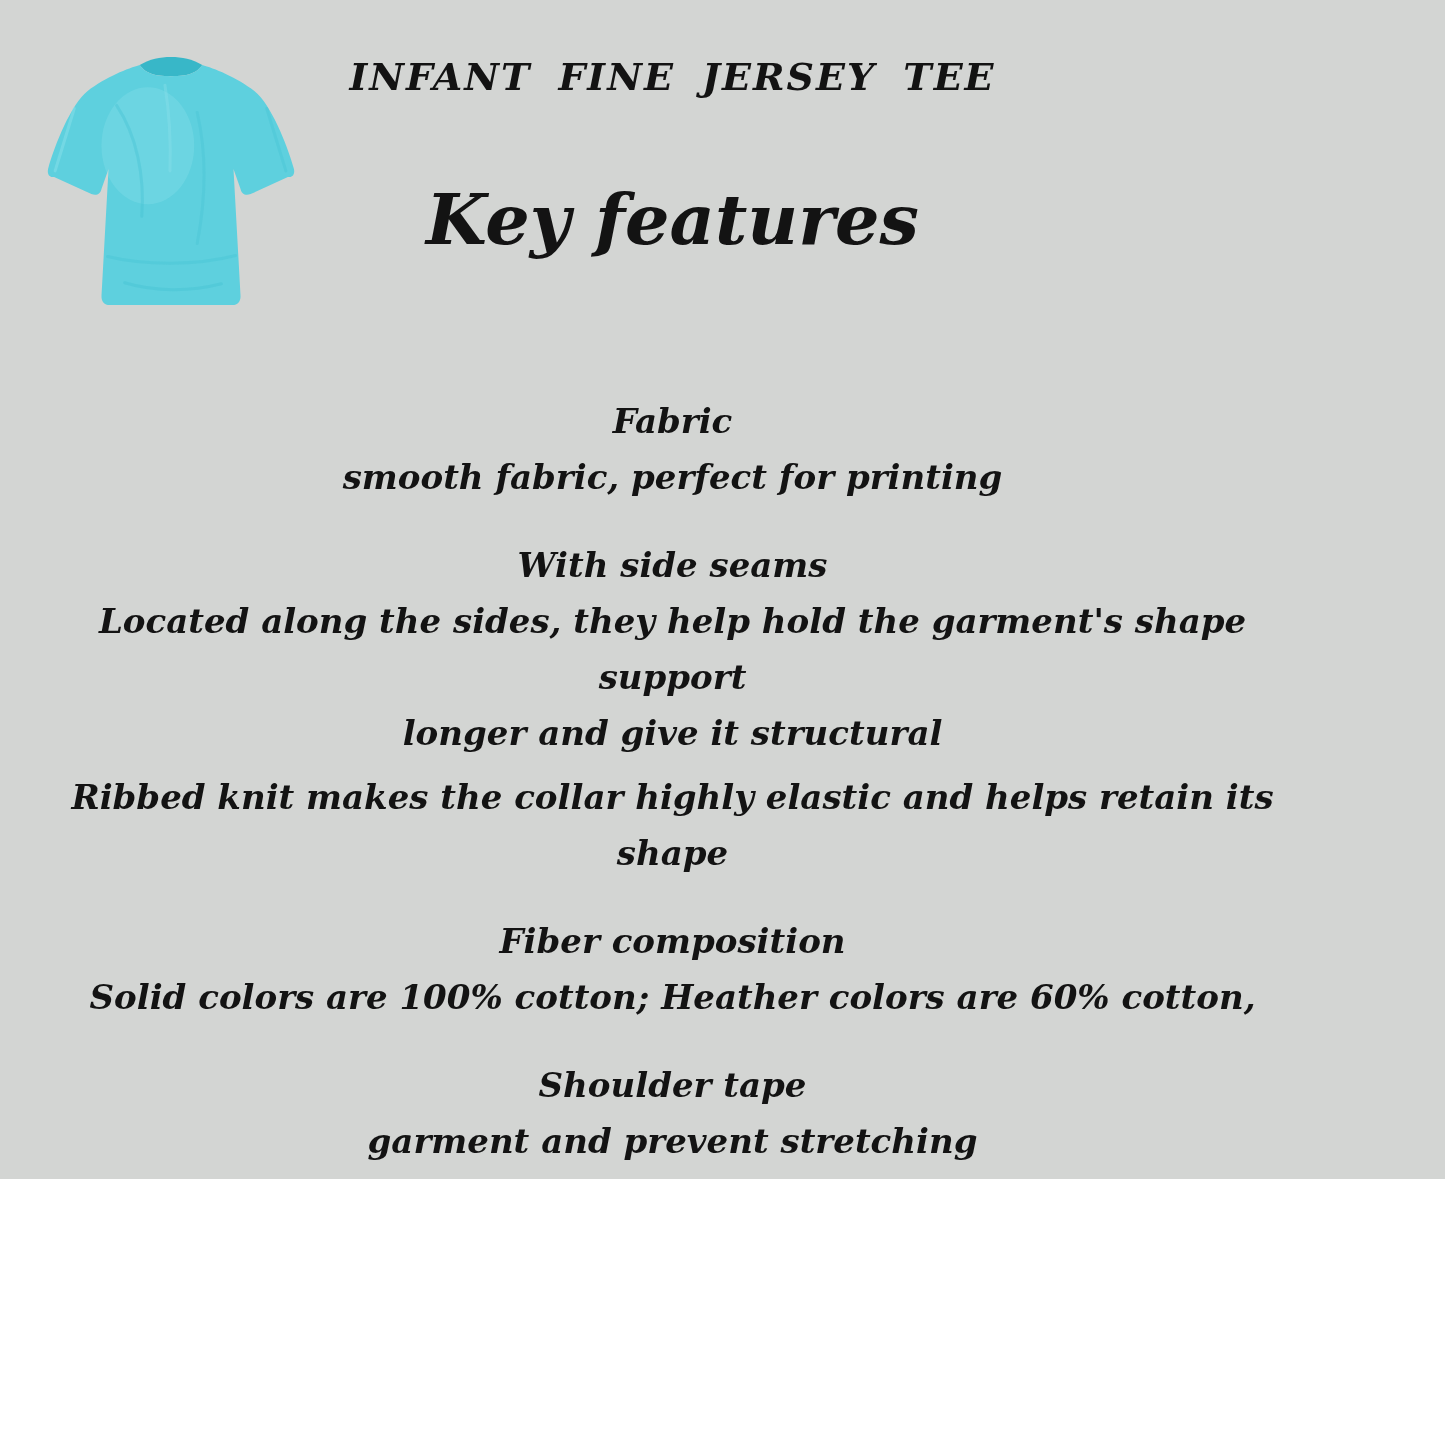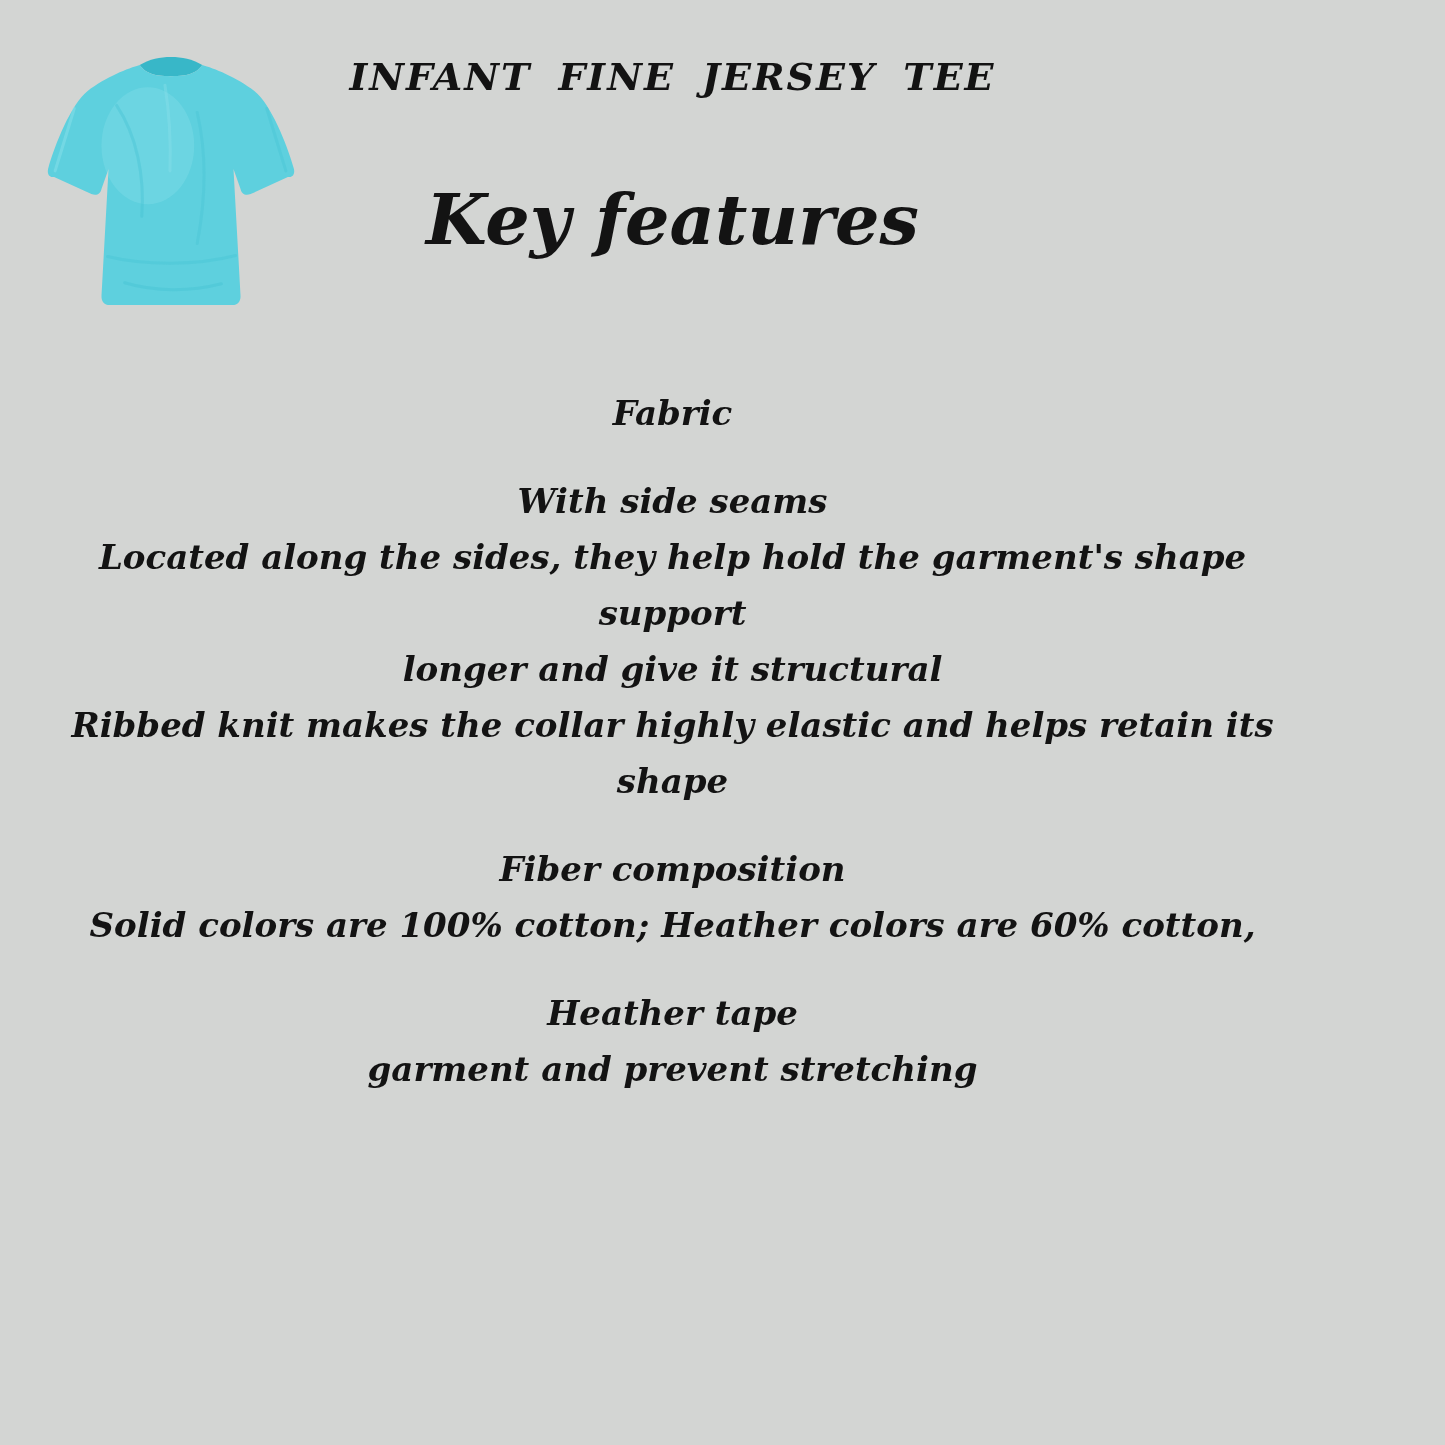--- a/index.html
+++ b/index.html
@@ -1,21 +1,21 @@
 <!DOCTYPE html>
 <html><head>
 <meta charset="utf-8">
 <style>
   html, body { margin: 0; padding: 0; }
   body { width: 1445px; height: 1445px; }
 
   .page {
     position: relative;
     width: 1445px;
-    height: 1445px;
+    height: 1179px;
     background: #d3d5d3;
     overflow: hidden;
     color: #131313;
     font-family: "DejaVu Serif", serif;
   }
 
   
   .tshirt {
     position: absolute;
     left: 44px;
@@ -55,21 +55,21 @@
 
   .features {
     top: 385px;
     font-size: 34px;
     line-height: 56px;
     font-weight: bold;
     font-style: italic;
   }
   .section { margin-top: 32px; }      
   .section.first,
-  .section.no-gap { margin-top: 0; }  
+  .section.no-gap { margin-top: 8px; }  
   .line { white-space: nowrap; }
 </style>
 </head>
 <body>
 
 <div class="page">
 
   <div class="tshirt">
     <svg viewBox="0 0 250 260" xmlns="http://www.w3.org/2000/svg">
 
@@ -112,38 +112,39 @@
   </div>
 
   <div class="col product-name">INFANT FINE JERSEY TEE</div>
 
   <div class="col page-title">Key features</div>
 
   <div class="col features">
 
     <div class="section first">
       <div class="line">Fabric</div>
+      <div class="line">smooth fabric, perfect for printing</div>
     </div>
 
     <div class="section">
       <div class="line">With side seams</div>
       <div class="line">Located along the sides, they help hold the garment's shape</div>
       <div class="line">support</div>
       <div class="line">longer and give it structural</div>
     </div>
 
     <div class="section no-gap">
       <div class="line">Ribbed knit makes the collar highly elastic and helps retain its</div>
       <div class="line">shape</div>
     </div>
 
     <div class="section">
       <div class="line">Fiber composition</div>
       <div class="line">Solid colors are 100% cotton; Heather colors are 60% cotton,</div>
     </div>
 
     <div class="section">
-      <div class="line">Heather tape</div>
+      <div class="line">Shoulder tape</div>
       <div class="line">garment and prevent stretching</div>
     </div>
 
   </div>
 </div>
 
 </body></html>

